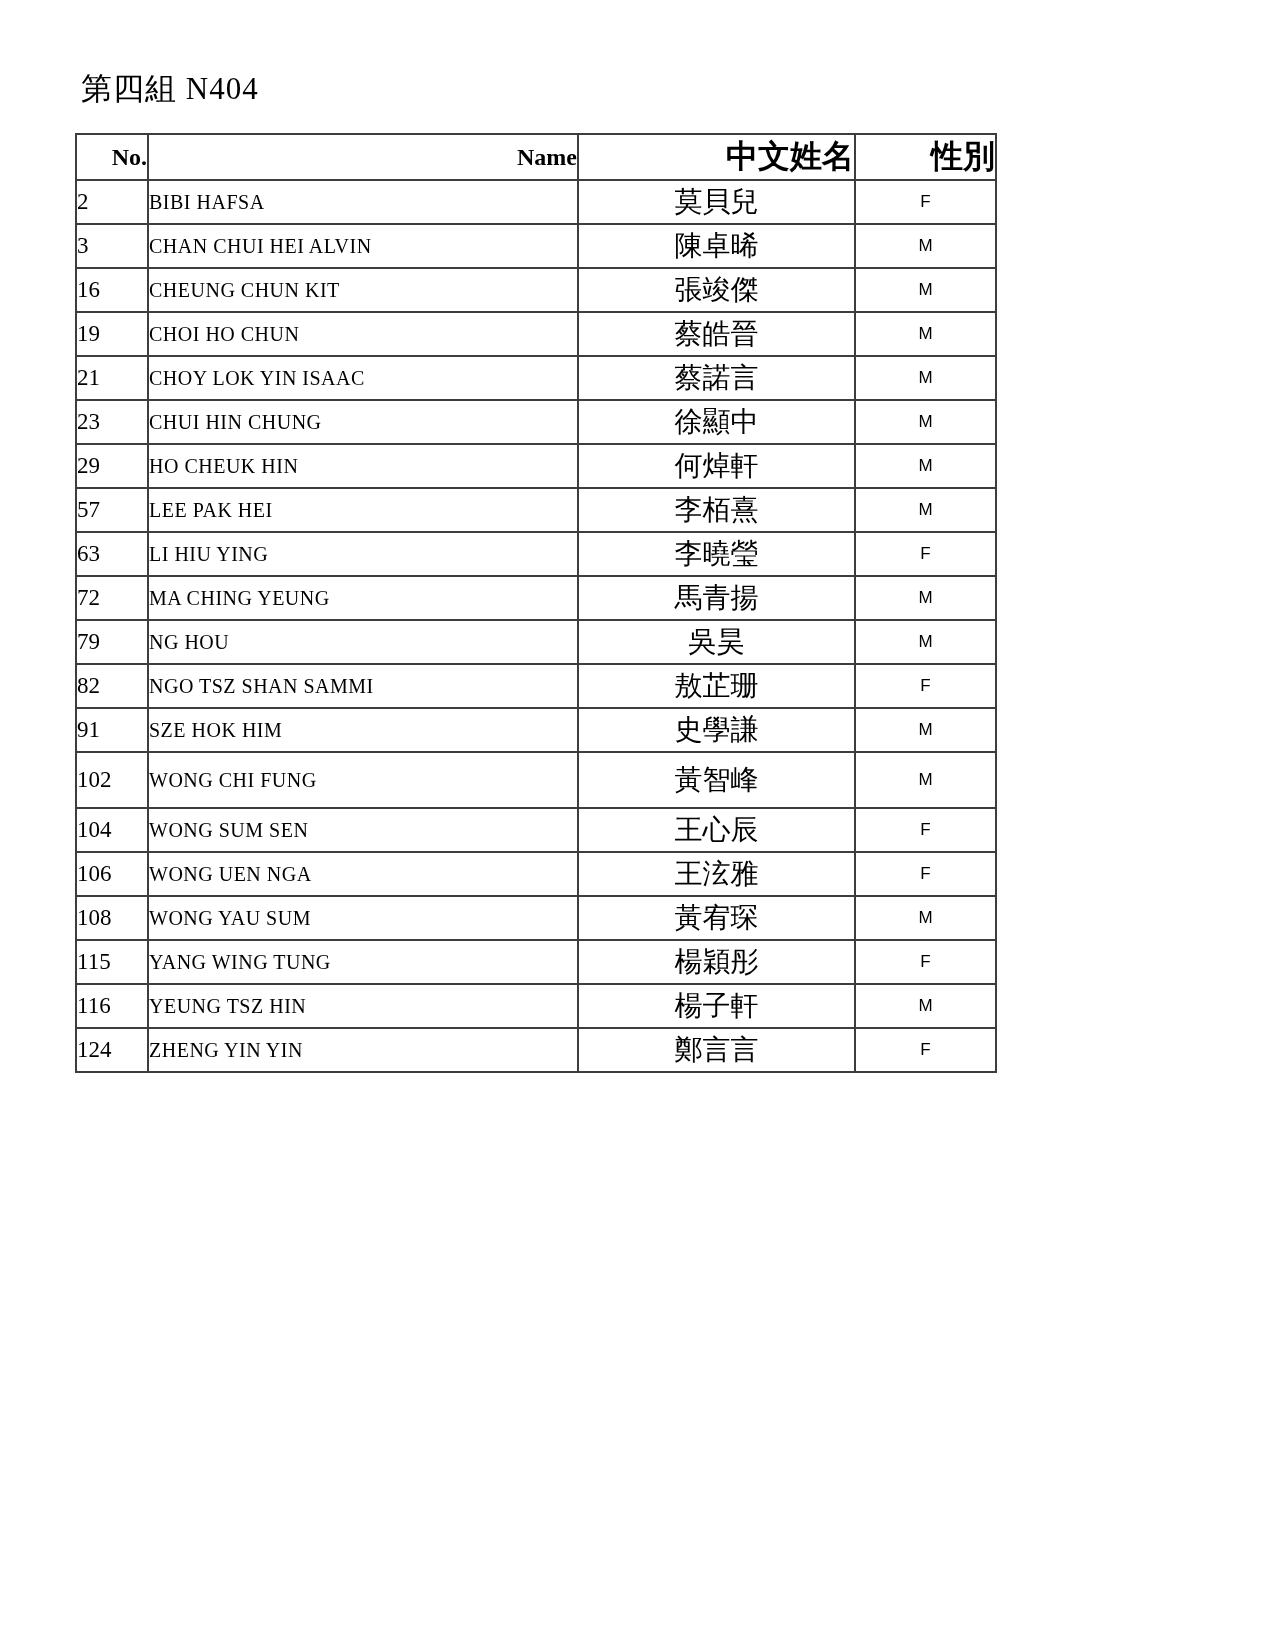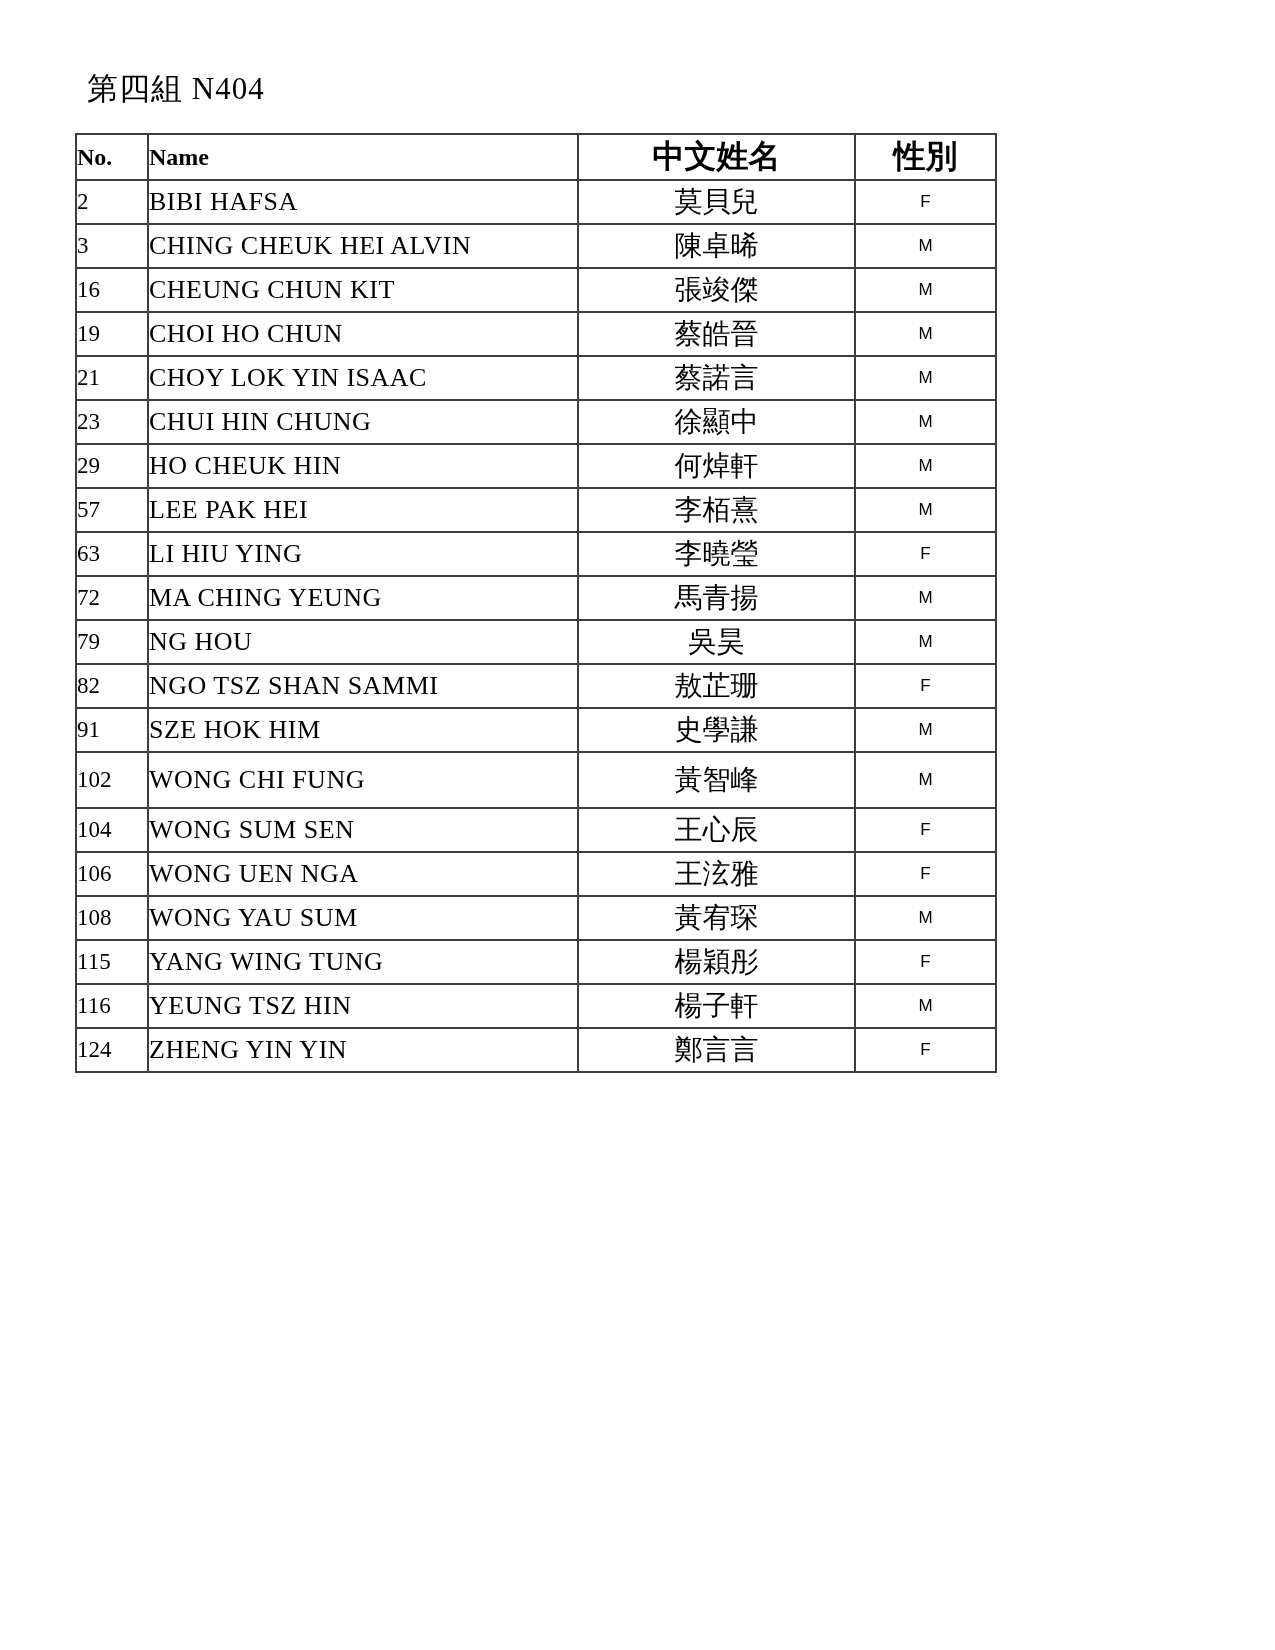--- a/index.html
+++ b/index.html
@@ -9,21 +9,21 @@
   }
   body {
     position: relative;
     width: 1275px;
     height: 1650px;
     font-family: "Liberation Serif", serif;
     color: #000000;
   }
   .page-title {
     position: absolute;
-    left: 87px;
+    left: 81px;
     top: 68px;
     font-size: 31px;
     font-weight: 400;
     letter-spacing: 1px;
     white-space: nowrap;
   }
   table.roster {
     position: absolute;
     left: 75px;
     top: 133px;
@@ -36,21 +36,21 @@
   .roster col.c-cn     { width: 277px; }
   .roster col.c-gender { width: 141px; }
 
   .roster th, .roster td {
     border: 2px solid #3d3d3d;
     padding: 0;
     vertical-align: middle;
     overflow: hidden;
     white-space: nowrap;
   }
-  .roster th { height: 44px; font-weight: 700; }
+  .roster th { height: 44px; font-weight: 700; text-align: right; }
   .roster td { height: 42px; }
 
   
   .roster tbody tr:nth-child(14) td { height: 54px; margin-top: 36px; }
 
   .hdr-en {
     text-align: left;
     font-size: 24px;
     padding-left: 9px;
   }
@@ -58,21 +58,21 @@
     text-align: center;
     font-size: 32px;
   }
   .cell-no {
     text-align: left;
     font-size: 23px;
     padding-left: 9px;
   }
   .cell-name {
     text-align: left;
-    font-size: 26px;
+    font-size: 20px;
     padding-left: 10px;
     letter-spacing: 0.5px;
   }
   .cell-cn {
     text-align: center;
     font-size: 28px;
     border-radius: 7px;
   }
   .cell-gender {
     text-align: center;
@@ -102,21 +102,21 @@
   </thead>
   <tbody>
     <tr>
       <td class="cell-no">2</td>
       <td class="cell-name">BIBI HAFSA</td>
       <td class="cell-cn">莫貝兒</td>
       <td class="cell-gender">F</td>
     </tr>
     <tr>
       <td class="cell-no">3</td>
-      <td class="cell-name">CHING CHEUK HEI ALVIN</td>
+      <td class="cell-name">CHAN CHUI HEI ALVIN</td>
       <td class="cell-cn">陳卓晞</td>
       <td class="cell-gender">M</td>
     </tr>
     <tr>
       <td class="cell-no">16</td>
       <td class="cell-name">CHEUNG CHUN KIT</td>
       <td class="cell-cn">張竣傑</td>
       <td class="cell-gender">M</td>
     </tr>
     <tr>

